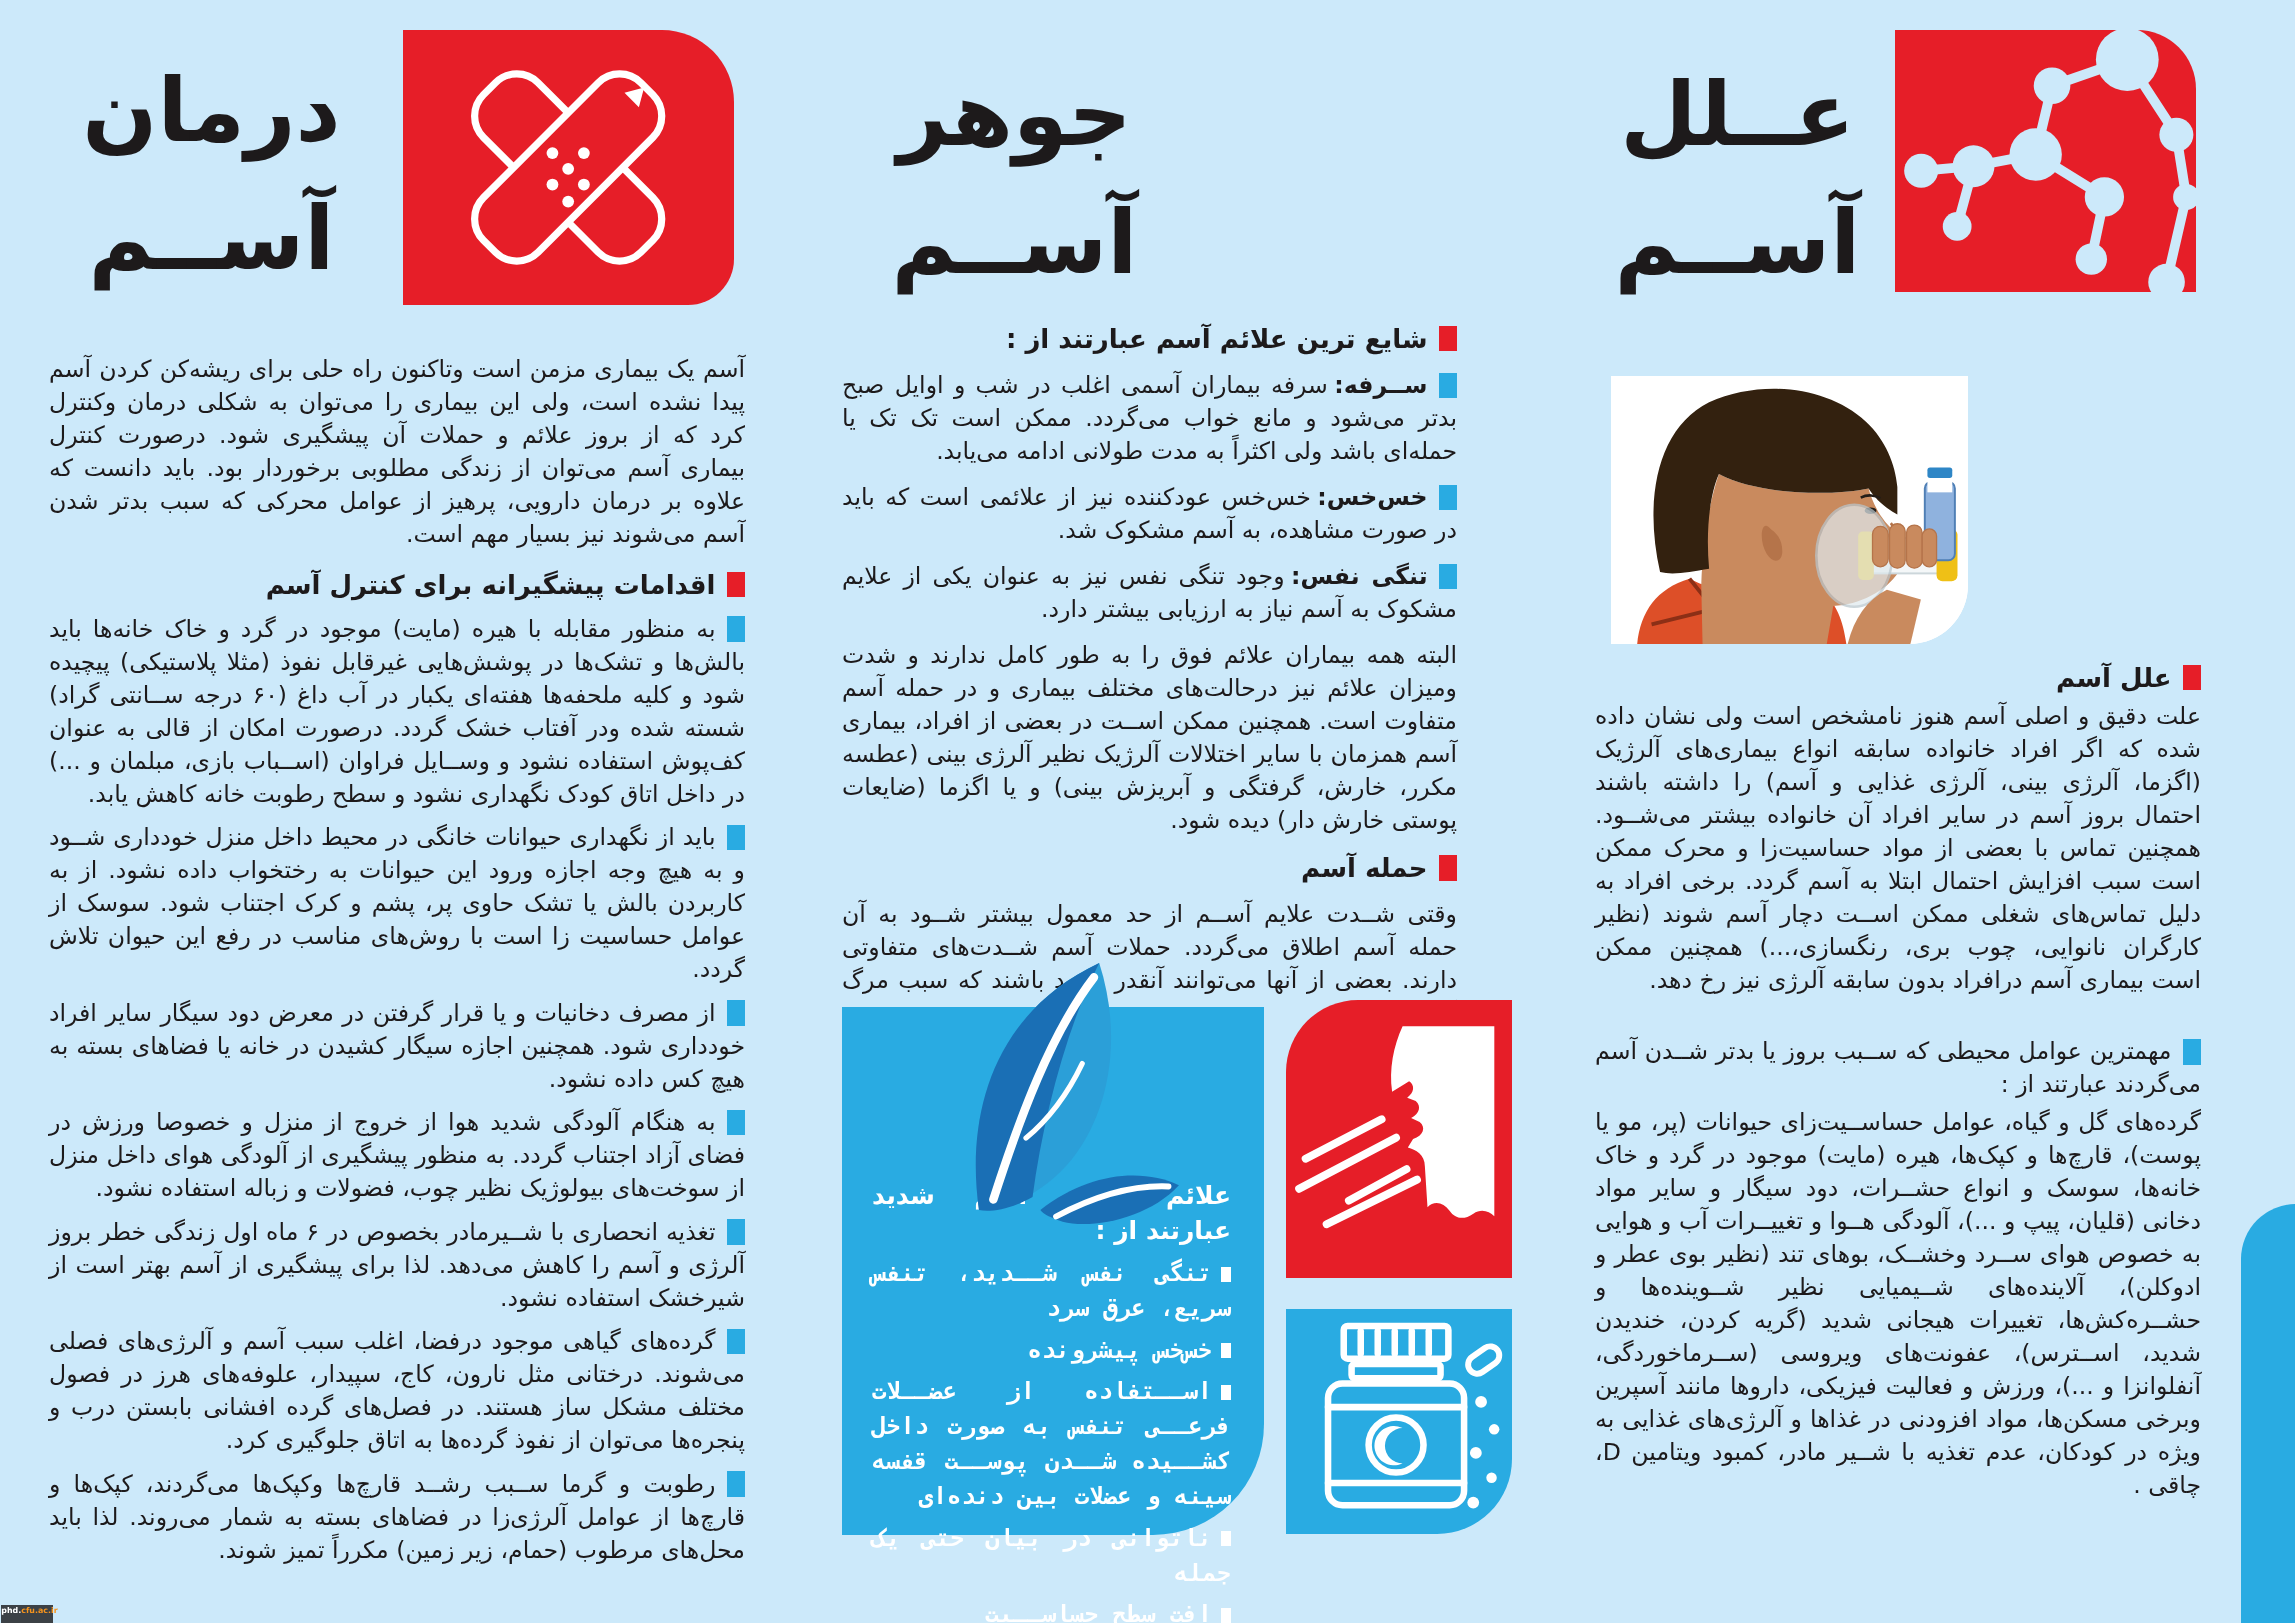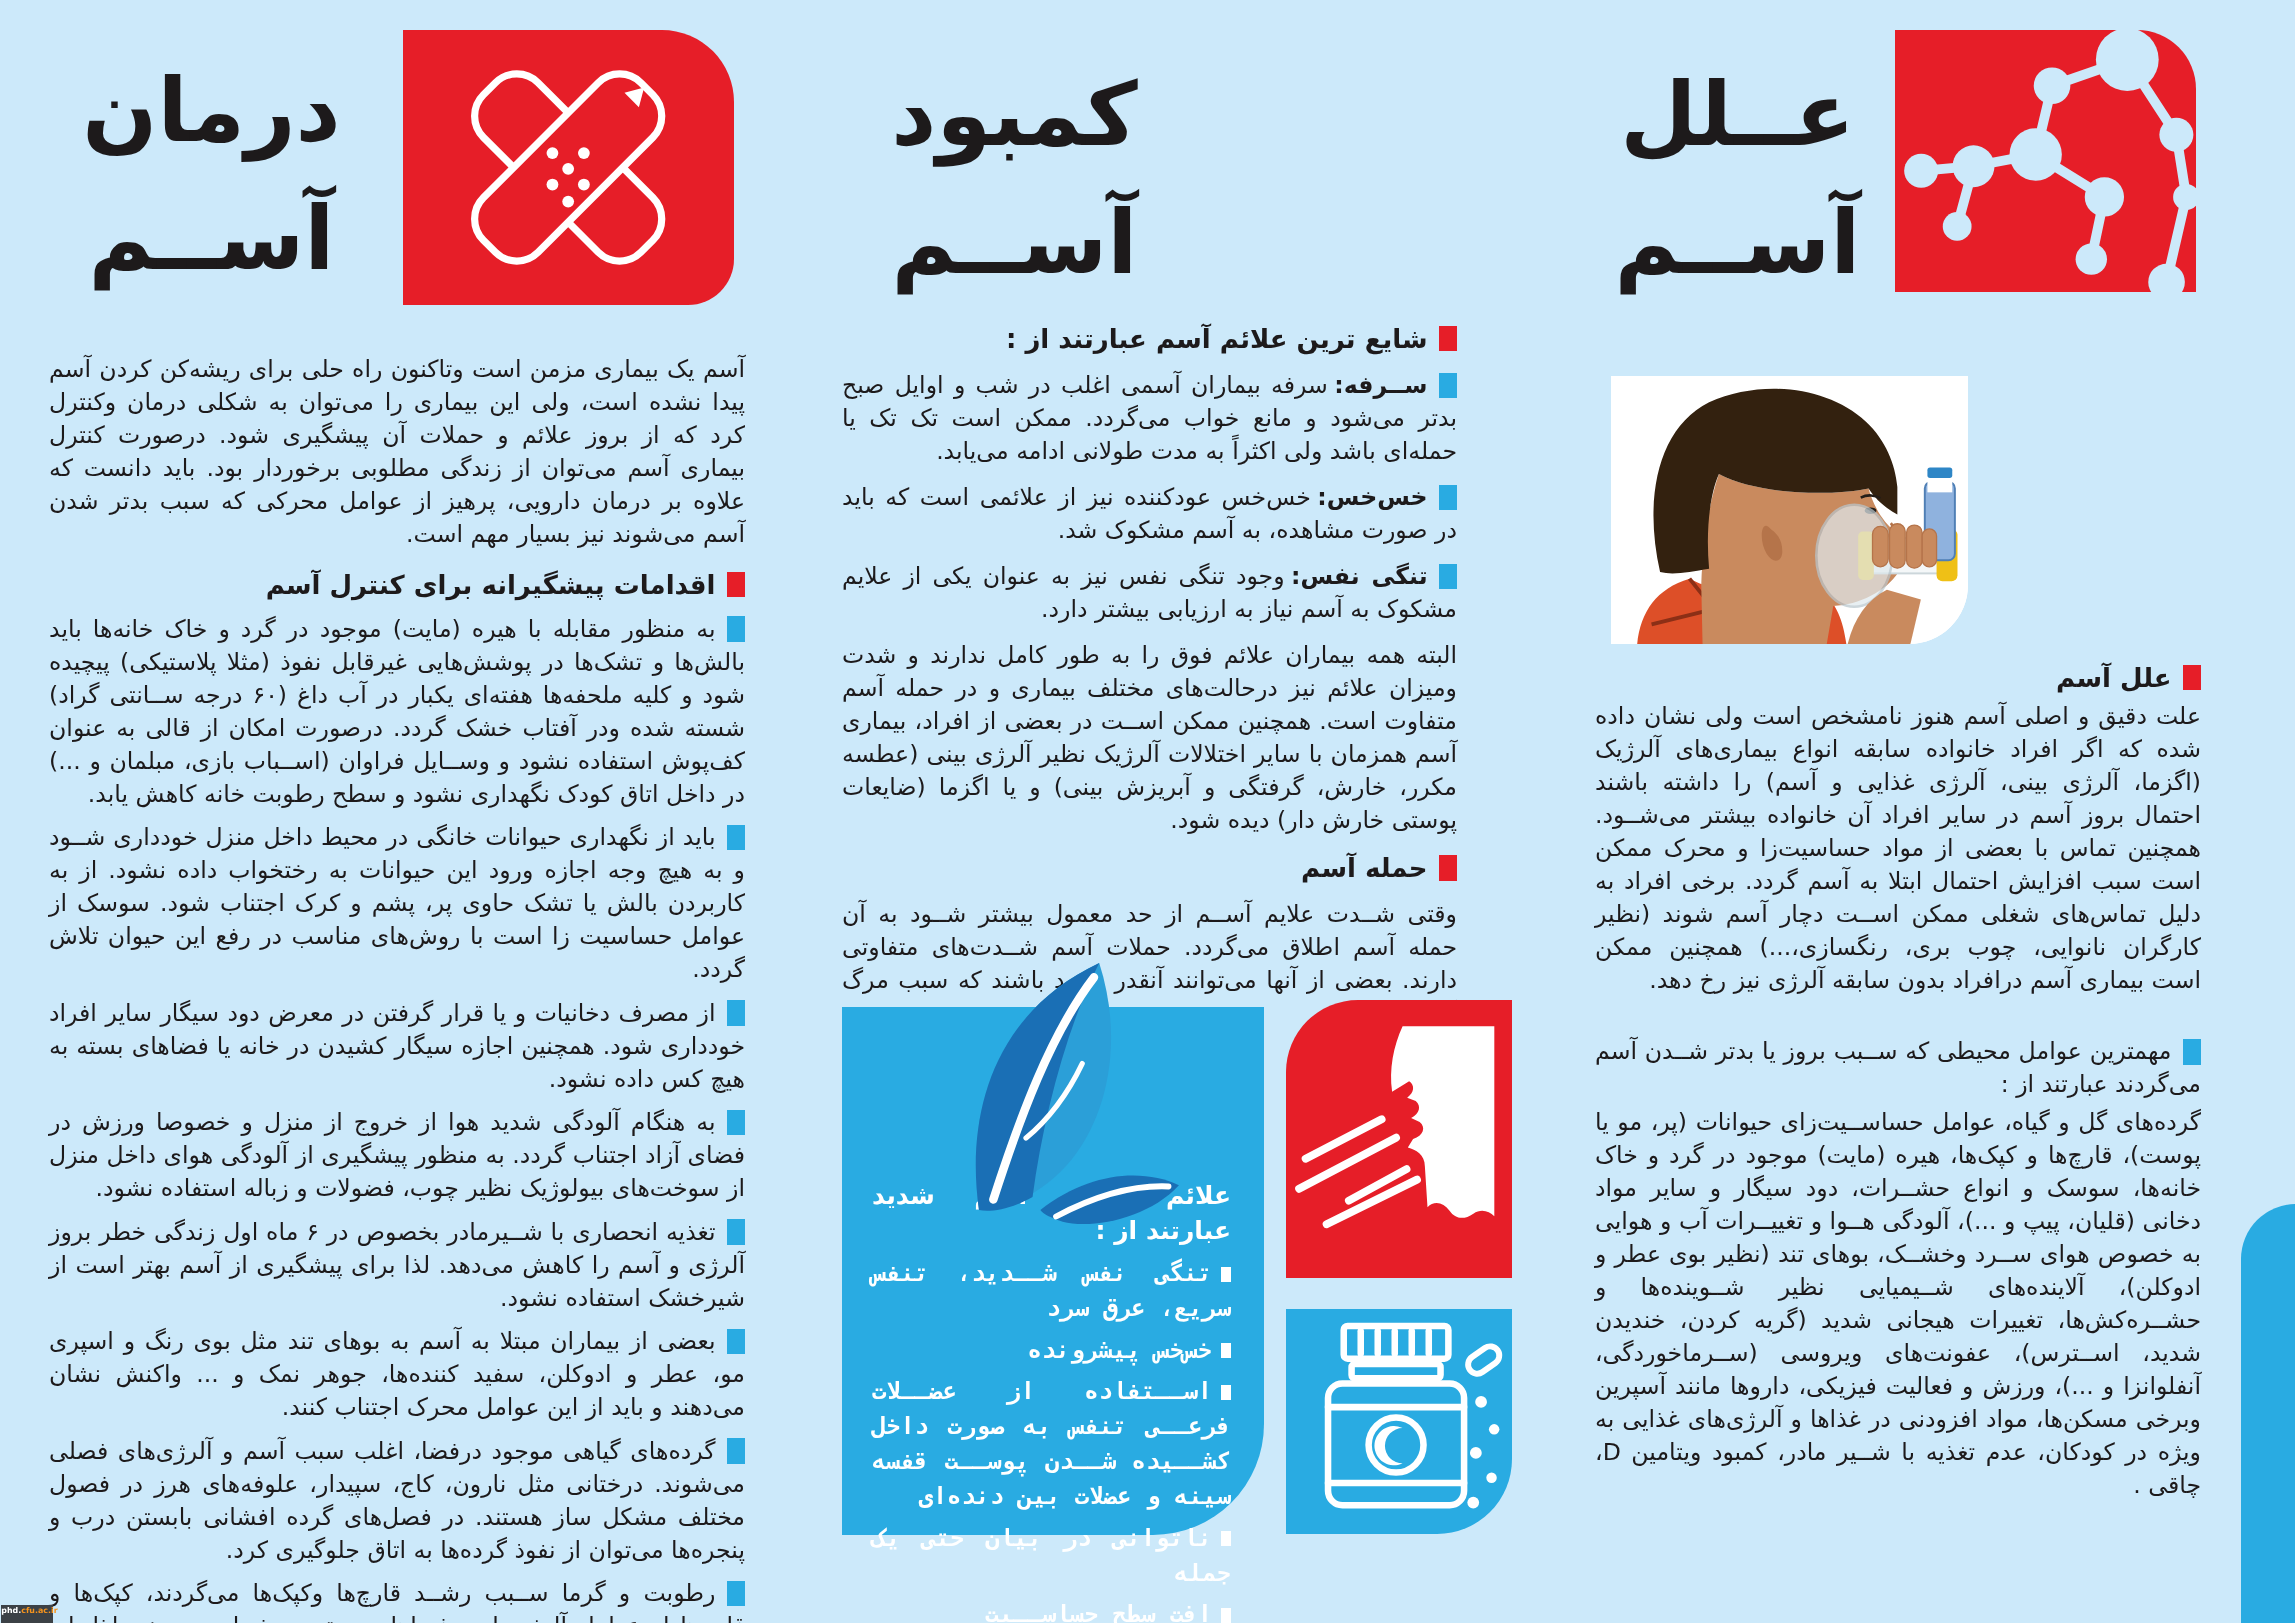--- a/index.html
+++ b/index.html
@@ -177,21 +177,21 @@
       <span class="sq red"></span><span>علل آسم</span>
     </h2>
     <p class="p-first">علت دقیق و اصلی آسم هنوز نامشخص است ولی نشان داده شده که اگر افراد خانواده سابقه انواع بیماری‌های آلرژیک (اگزما، آلرژی بینی، آلرژی غذایی و آسم) را داشته باشند احتمال بروز آسم در سایر افراد آن خانواده بیشتر می‌شــود. همچنین تماس با بعضی از مواد حساسیت‌زا و محرک ممکن است سبب افزایش احتمال ابتلا به آسم گردد. برخی افراد به دلیل تماس‌های شغلی ممکن اســت دچار آسم شوند (نظیر کارگران نانوایی، چوب بری، رنگسازی،...) همچنین ممکن است بیماری آسم درافراد بدون سابقه آلرژی نیز رخ دهد.</p>
     <div class="li">
       <span class="sq blue"></span><span>مهمترین عوامل محیطی که ســبب بروز یا بدتر شــدن آسم می‌گردند عبارتند از :</span>
     </div>
     <p>گرده‌های گل و گیاه، عوامل حساســیت‌زای حیوانات (پر، مو یا پوست)، قارچ‌ها و کپک‌ها، هیره (مایت) موجود در گرد و خاک خانه‌ها، سوسک و انواع حشــرات، دود سیگار و سایر مواد دخانی (قلیان، پیپ و ...)، آلودگی هــوا و تغییــرات آب و هوایی به خصوص هوای ســرد وخشــک، بوهای تند (نظیر بوی عطر و ادوکلن)، آلاینده‌های شــیمیایی نظیر شــوینده‌ها و حشــره‌کش‌ها، تغییرات هیجانی شدید (گریه کردن، خندیدن شدید، اســترس)، عفونت‌های ویروسی (ســرماخوردگی، آنفلوانزا و ...)، ورزش و فعالیت فیزیکی، داروها مانند آسپرین وبرخی مسکن‌ها، مواد افزودنی در غذاها و آلرژی‌های غذایی به ویژه در کودکان، عدم تغذیه با شــیر مادر، کمبود ویتامین D، چاقی .</p>
   </div>
 
   <div class="big-title t-symptoms">
-    <div>کمبود</div>
+    <div>جوهر</div>
     <div>آســم</div>
   </div>
 
   <div class="col col-symptoms">
     <h2 class="li">
       <span class="sq red"></span><span>شایع ترین علائم آسم عبارتند از :</span>
     </h2>
     <div class="li">
       <span class="sq blue"></span><b>ســرفه:</b><span>سرفه بیماران آسمی اغلب در شب و اوایل صبح بدتر می‌شود و مانع خواب می‌گردد. ممکن است تک تک یا حمله‌ای باشد ولی اکثراً به مدت طولانی ادامه می‌یابد.</span>
     </div>
@@ -297,21 +297,20 @@
   <div class="col col-treatment">
     <p class="intro">آسم یک بیماری مزمن است وتاکنون راه حلی برای ریشه‌کن کردن آسم پیدا نشده است، ولی این بیماری را می‌توان به شکلی درمان وکنترل کرد که از بروز علائم و حملات آن پیشگیری شود. درصورت کنترل بیماری آسم می‌توان از زندگی مطلوبی برخوردار بود. باید دانست که علاوه بر درمان دارویی، پرهیز از عوامل محرکی که سبب بدتر شدن آسم می‌شوند نیز بسیار مهم است.</p>
     <h2 class="li">
       <span class="sq red"></span><span>اقدامات پیشگیرانه برای کنترل آسم</span>
     </h2>
     <div class="li"><span class="sq blue"></span><span>به منظور مقابله با هیره (مایت) موجود در گرد و خاک خانه‌ها باید بالش‌ها و تشک‌ها در پوشش‌هایی غیرقابل نفوذ (مثلا پلاستیکی) پیچیده شود و کلیه ملحفه‌ها هفته‌ای یکبار در آب داغ (۶۰ درجه ســانتی گراد) شسته شده ودر آفتاب خشک گردد. درصورت امکان از قالی به عنوان کف‌پوش استفاده نشود و وســایل فراوان (اســباب بازی، مبلمان و ...) در داخل اتاق کودک نگهداری نشود و سطح رطوبت خانه کاهش یابد.</span></div>
     <div class="li"><span class="sq blue"></span><span>باید از نگهداری حیوانات خانگی در محیط داخل منزل خودداری شــود و به هیچ وجه اجازه ورود این حیوانات به رختخواب داده نشود. از به کاربردن بالش یا تشک حاوی پر، پشم و کرک اجتناب شود. سوسک از عوامل حساسیت زا است با روش‌های مناسب در رفع این حیوان تلاش گردد.</span></div>
     <div class="li"><span class="sq blue"></span><span>از مصرف دخانیات و یا قرار گرفتن در معرض دود سیگار سایر افراد خودداری شود. همچنین اجازه سیگار کشیدن در خانه یا فضاهای بسته به هیچ کس داده نشود.</span></div>
     <div class="li"><span class="sq blue"></span><span>به هنگام آلودگی شدید هوا از خروج از منزل و خصوصا ورزش در فضای آزاد اجتناب گردد. به منظور پیشگیری از آلودگی هوای داخل منزل از سوخت‌های بیولوژیک نظیر چوب، فضولات و زباله استفاده نشود.</span></div>
     <div class="li"><span class="sq blue"></span><span>تغذیه انحصاری با شــیرمادر بخصوص در ۶ ماه اول زندگی خطر بروز آلرژی و آسم را کاهش می‌دهد. لذا برای پیشگیری از آسم بهتر است از شیرخشک استفاده نشود.</span></div>
-    <div class="li"><span class="sq blue"></span><span>بعضی از بیماران مبتلا به آسم به بوهای تند مثل بوی رنگ و اسپری مو، عطر و ادوکلن، سفید کننده‌ها، جوهر نمک و ... واکنش نشان می‌دهند و باید از این عوامل محرک اجتناب کنند.</span></div>
     <div class="li"><span class="sq blue"></span><span>گرده‌های گیاهی موجود درفضا، اغلب سبب آسم و آلرژی‌های فصلی می‌شوند. درختانی مثل نارون، کاج، سپیدار، علوفه‌های هرز در فصول مختلف مشکل ساز هستند. در فصل‌های گرده افشانی بابستن درب و پنجره‌ها می‌توان از نفوذ گرده‌ها به اتاق جلوگیری کرد.</span></div>
     <div class="li"><span class="sq blue"></span><span>رطوبت و گرما ســبب رشــد قارچ‌ها وکپک‌ها می‌گردند، کپک‌ها و قارچ‌ها از عوامل آلرژی‌زا در فضاهای بسته به شمار می‌روند. لذا باید محل‌های مرطوب (حمام، زیر زمین) مکرراً تمیز شوند.</span></div>
   </div>
 
   <div class="sidebar"></div>
 
   <div class="watermark">
     <span>phd.</span><span class="orange">cfu.ac.ir</span>
   </div>
 

